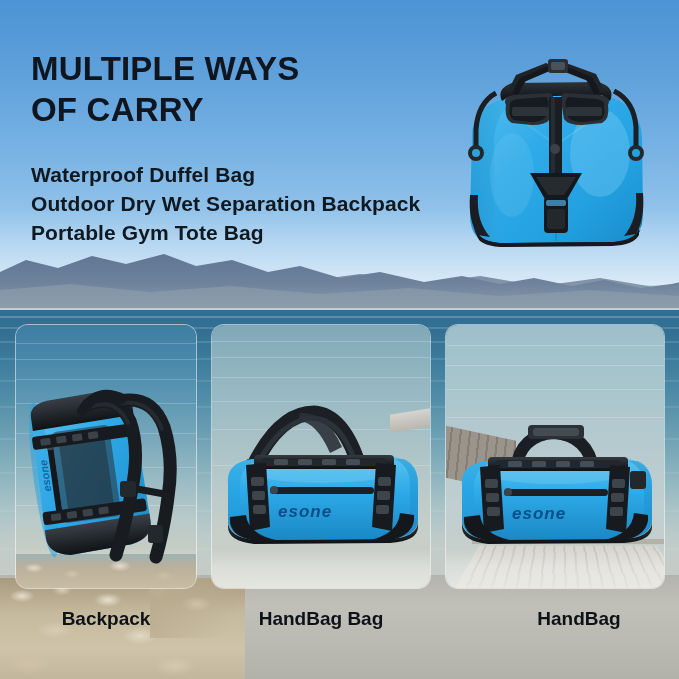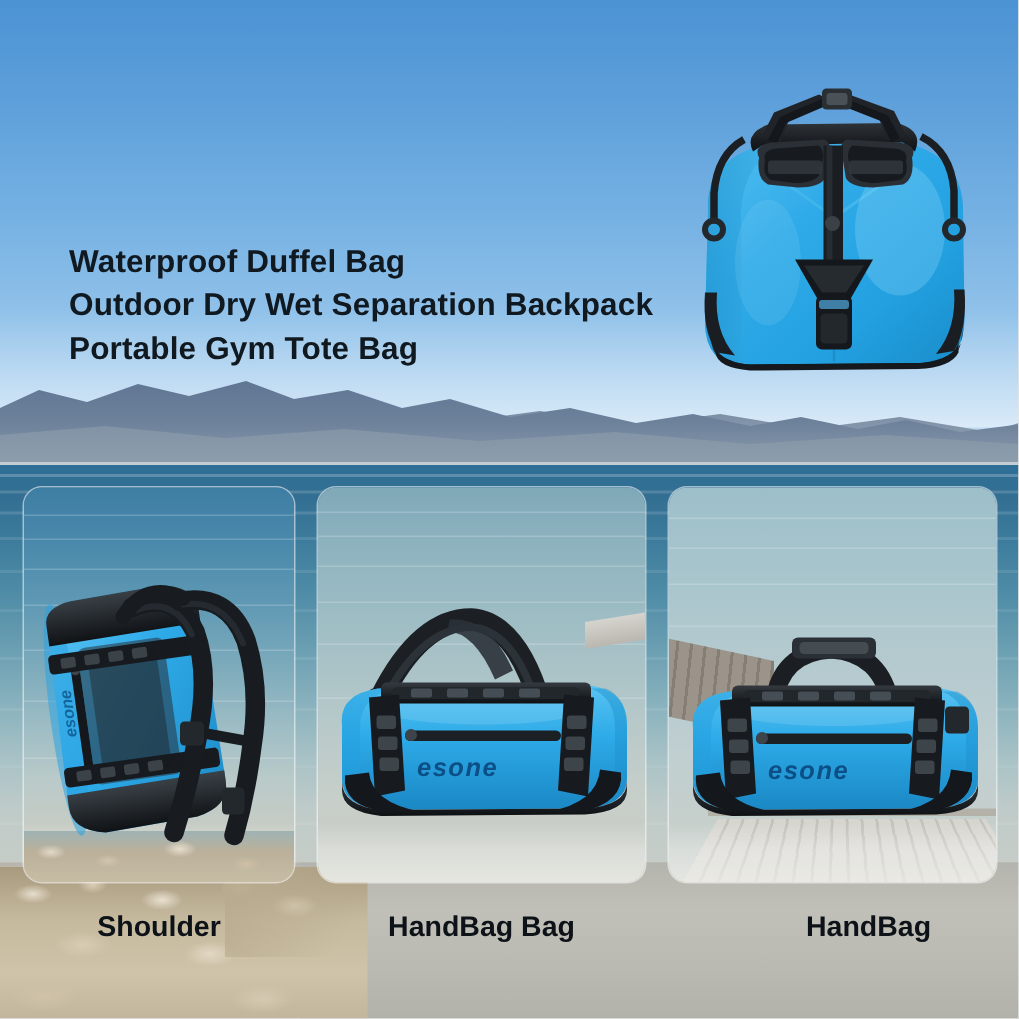--- a/index.html
+++ b/index.html
@@ -66,21 +66,21 @@
 
   
   .headline{
     position:absolute;left:31px;top:48px;width:430px;
     font-size:33px;line-height:41px;font-weight:bold;
     letter-spacing:.2px;color:#10161f;
   }
   .headline div{white-space:nowrap;}
 
   .sublines{
-    position:absolute;left:46px;top:160px;width:470px;
+    position:absolute;left:31px;top:160px;width:470px;
     font-size:21px;line-height:29px;font-weight:bold;
     letter-spacing:.1px;color:#101820;
   }
   .sublines div{white-space:nowrap;}
 
   
   .hero{position:absolute;left:450px;top:45px;width:215px;height:220px;}
 
   
   .panel{
@@ -188,20 +188,24 @@
     <div class="wave" style="top:162px;opacity:.35;"></div>
     <div class="wave" style="top:200px;opacity:.3;"></div>
     <div class="wave" style="top:238px;opacity:.3;"></div>
   </div>
 
   <div class="shore"></div>
   <div class="shore-wet"></div>
   <div class="rocks"></div>
   <div class="rock-edge"></div>
 
+  <div class="headline">
+    <div>MULTIPLE WAYS</div>
+    <div>OF CARRY</div>
+  </div>
 
   <div class="sublines">
     <div>Waterproof Duffel Bag</div>
     <div>Outdoor Dry Wet Separation Backpack</div>
     <div>Portable Gym Tote Bag</div>
   </div>
 
   <div class="hero bag">
     <svg width="215" height="220" viewBox="0 0 215 220">
       <defs>
@@ -471,17 +475,17 @@
 
         <path fill="url(#b3d)" d="M8,108 Q8,124 34,127 L170,126 Q198,124 198,108 L198,114 Q198,128 170,130 L34,131 Q8,128 8,114 Z"></path>
         <path fill="#14181c" d="M10,104 Q8,124 36,128 L60,128 Q28,122 26,102 Z"></path>
         <path fill="#14181c" d="M194,102 Q196,122 168,128 L146,128 Q178,122 180,100 Z"></path>
       </svg>
     </div>
 
     <div class="p-foam"></div>
   </div>
 
-  <div class="caption" id="caption-1">Shoulder</div>
+  <div class="caption" id="caption-1">Backpack</div>
   <div class="caption" id="caption-2">HandBag Bag</div>
   <div class="caption" id="caption-3">HandBag</div>
 
 </div>
 
 </body></html>

